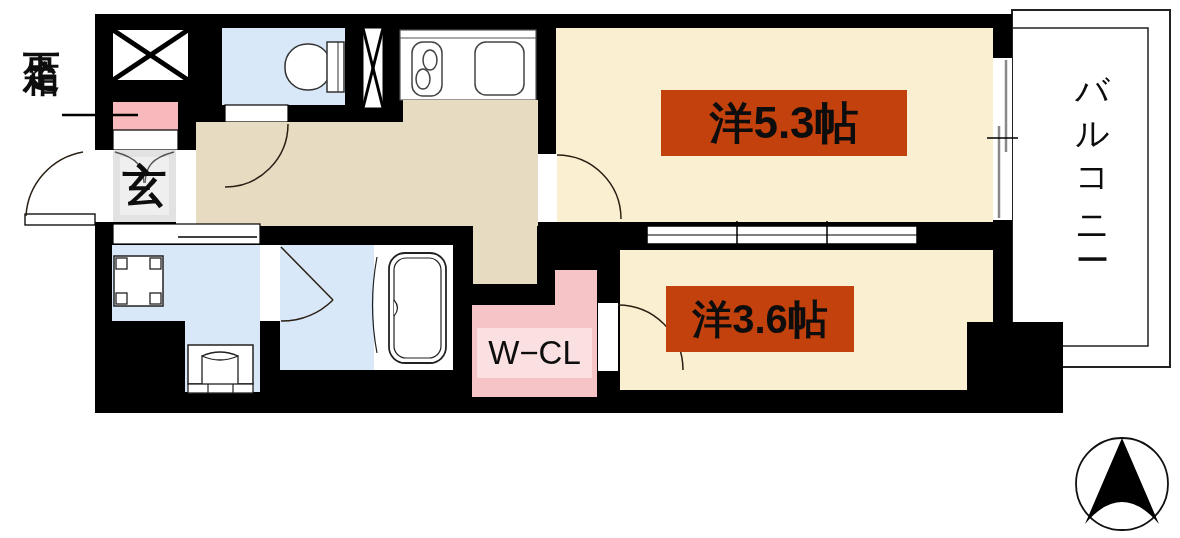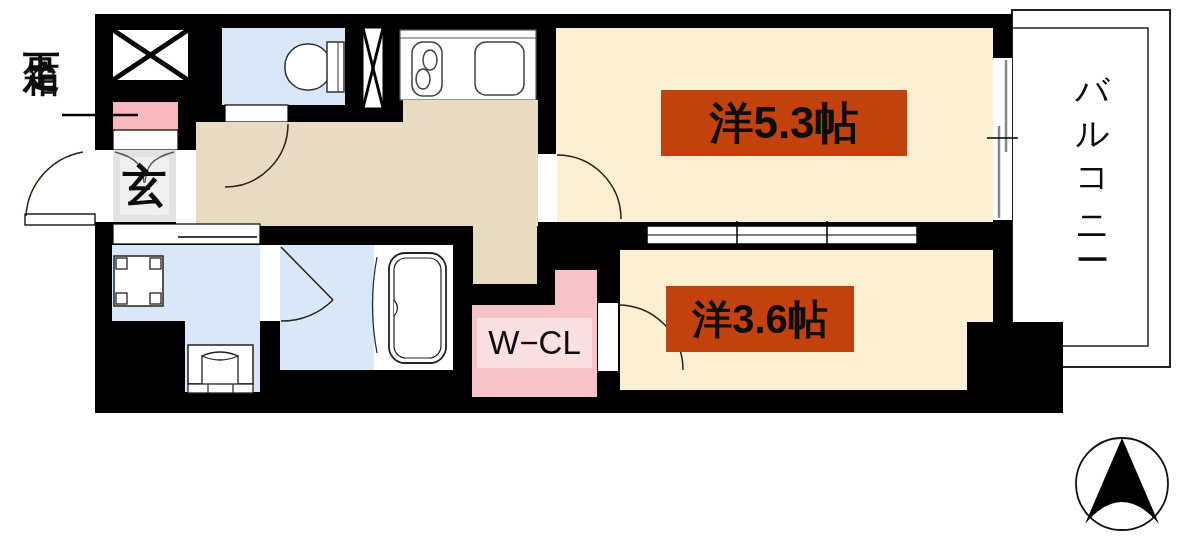--- a/index.html
+++ b/index.html
@@ -177,17 +177,17 @@
 </svg>
 
 <div class="lbl-vert" style="left:16px;top:24px;font-size:37px;letter-spacing:4px;font-weight:bold;">下足箱</div>
 
 <div class="lbl genkan-label" style="left:113px;top:150px;width:63px;height:72px;">玄</div>
 
 <div class="lbl room-label" style="left:661px;top:90px;width:246px;height:66px;font-size:44px;">洋5.3帖</div>
 
 <div class="lbl room-label" style="left:666px;top:286px;width:188px;height:66px;font-size:40px;">洋3.6帖</div>
 
-<div class="lbl wcl-label" style="left:477px;top:318px;width:115px;height:50px;font-size:33px;">W−CL</div>
+<div class="lbl wcl-label" style="left:477px;top:328px;width:115px;height:50px;font-size:33px;">W−CL</div>
 
 <div class="lbl-vert" style="left:1070px;top:52px;font-size:34px;letter-spacing:9px;">バルコニー</div>
 
 </div>
 
 </body></html>

